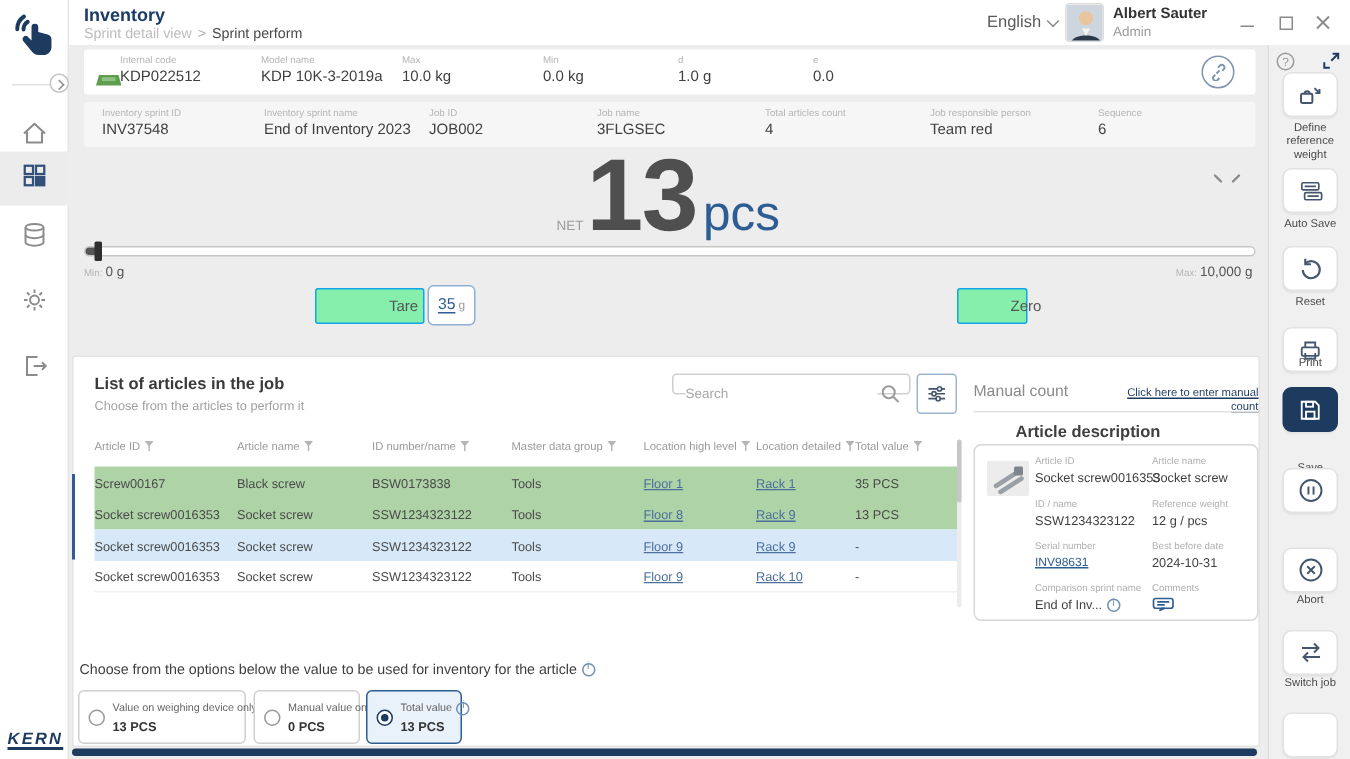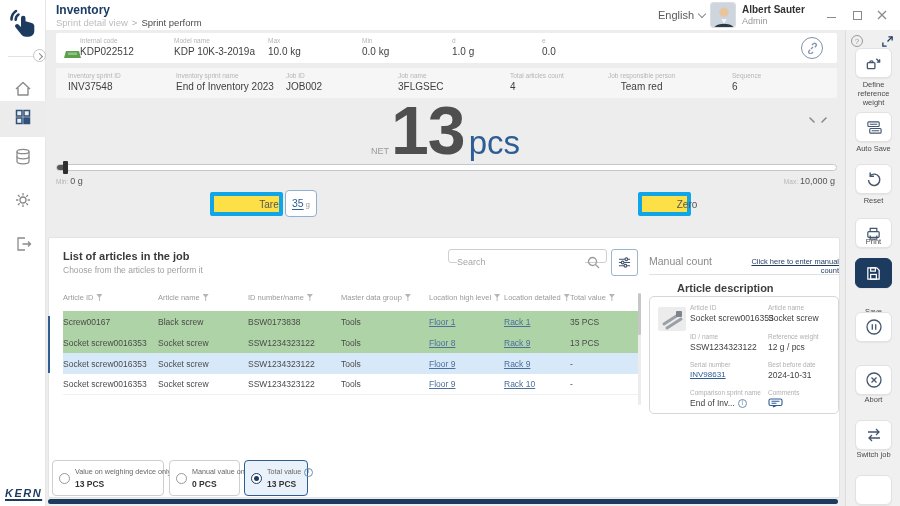--- a/index.html
+++ b/index.html
@@ -57,21 +57,21 @@
   .wz-unit { font-size:33px; color:#2d5d92; margin-left:4px; }
   .collapse-ico { position:absolute; left:762px; top:80px; cursor:pointer; }
 
   .slider { position:absolute; left:10px; top:134px; width:781px; height:7px; background:#fff; border:1px solid #c6c6c6; border-radius:4px; cursor:pointer; }
   .slider-fill { position:absolute; left:0; top:0; width:7px; height:5px; background:#555; border-radius:4px 0 0 4px; }
   .slider-handle { position:absolute; left:6px; top:-4px; width:5px; height:13px; background:#2f2f2f; border-radius:1px; cursor:grab; }
   .range-lab { position:absolute; top:146px; font-size:9px; color:#555; }
   .range-lab .mut { font-size:6.5px; color:#b5b5b5; margin-right:2px; }
   .rl-min { left:10px; } .rl-max { right:10px; }
 
-  .btn-gray { position:absolute; top:162px; height:24px; background:#fde047; border:4px solid #0ea5e9; border-radius:2px; font-size:10px; color:#555; display:flex; align-items:center; justify-content:center; cursor:pointer;padding-left:45px; }
+  .btn-gray { position:absolute; top:162px; height:24px; background:#86efac; border:1px solid #0ea5e9; border-radius:2px; font-size:10px; color:#555; display:flex; align-items:center; justify-content:center; cursor:pointer;padding-left:45px; }
   .tare-btn { left:164px; width:73px; }
   .tare-box { position:absolute; left:239px; top:160px; width:32px; height:27px; border:1.5px solid #8fb0d3; border-radius:4px; background:#fff; display:flex; align-items:baseline; justify-content:center; padding-top:6px; cursor:text; }
   .tare-val { font-size:10.5px; color:#2d5d92; text-decoration:underline; text-underline-offset:2px; }
   .tare-unit { font-size:8px; color:#9a9a9a; margin-left:2px; }
   .zero-btn { left:592px; width:46px; }
 
   
   .panel { position:absolute; left:2px; top:207px; width:792px; height:261px; background:#fff; border:1px solid #e3e3e3; border-radius:2px; }
   .left-scroll { position:absolute; left:-1px; top:78px; width:2px; height:57px; background:#2d5d92; }
   .list-title { position:absolute; left:14px; top:12px; font-size:11px; font-weight:bold; color:#3a3a3a; }
@@ -380,21 +380,21 @@
         <span class="val">JOB002</span>
       </div>
     <div class="fld" style="left:342px;">
         <span class="lab">Job name</span>
         <span class="val">3FLGSEC</span>
       </div>
     <div class="fld" style="left:454px;">
         <span class="lab">Total articles count</span>
         <span class="val">4</span>
       </div>
-    <div class="fld" style="left:552px;text-align:center;">
+    <div class="fld" style="left:564px;">
         <span class="lab">Job responsible person</span>
         <span class="val">Team red</span>
       </div>
     <div class="fld" style="left:676px;">
         <span class="lab">Sequence</span>
         <span class="val">6</span>
       </div>
   </div>
 
   <div class="weight-zone">
@@ -568,20 +568,21 @@
               <g fill="none" stroke="#2d5d92" stroke-width="1.1">
                 <rect x="1" y="1" width="13" height="6.5" rx="1.5"></rect>
                 <path d="M5 9 l1.5-1.5 h2z" fill="#2d5d92"></path>
                 <path d="M3.5 3.2 h8 M3.5 5.2 h5"></path>
               </g>
             </svg>
       </span>
         </div>
     </div>
 
+    <div class="opt-prompt"><span>Choose from the options below the value to be used for inventory for the article</span><span class="info"></span></div>
 
     <div class="opt-card oc1">
       <span class="radio"></span>
       <span class="oc-lab">Value on weighing device only</span>
       <span class="oc-val">13 PCS</span>
     </div>
     <div class="opt-card oc2">
       <span class="radio"></span>
       <span class="oc-lab">Manual value only</span>
       <span class="oc-val">0 PCS</span>

